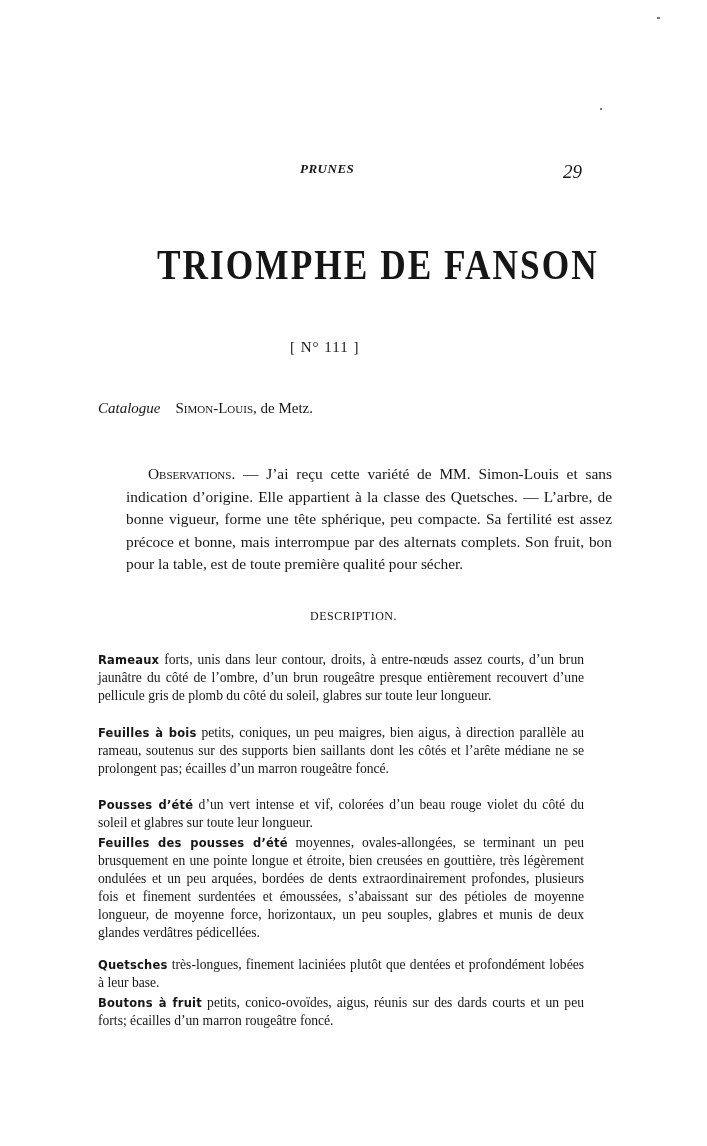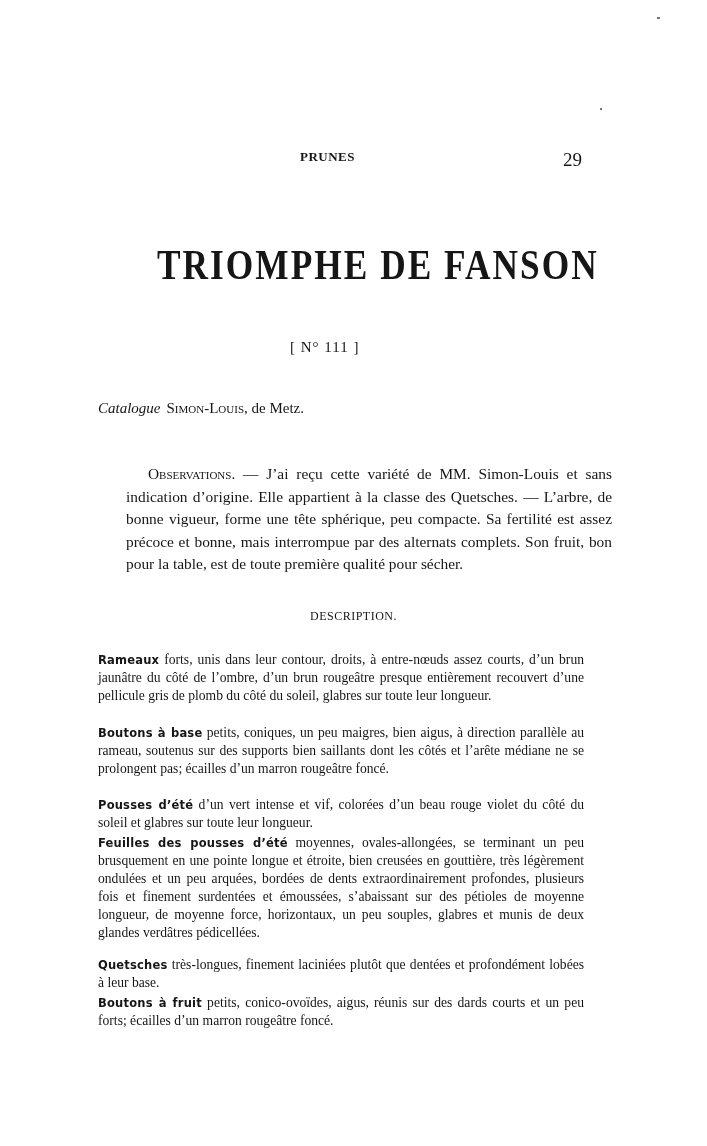--- a/index.html
+++ b/index.html
@@ -15,24 +15,25 @@
       color: #161616;
       font-family: "DejaVu Serif", "Liberation Serif", serif;
     }
     .page {
       position: absolute;
       left: 0; top: 0;
       width: 707px; height: 1146px;
     }
     .running-head {
       position: absolute;
-      top: 149px;
+      top: 161px;
       left: 0;
       width: 695px;
       height: 20px;
+      font-style: italic;
     }
     .running-title {
       position: absolute;
       left: 300px;
       top: 0;
       font-family: "Liberation Serif", serif;
       font-weight: bold;
       font-size: 13px;
       letter-spacing: 0.5px;
     }
@@ -69,21 +70,21 @@
     }
     .catalogue {
       position: absolute;
       top: 400px;
       left: 98px;
       font-family: "Liberation Serif", serif;
       font-size: 15px;
     }
     .catalogue .cat-word {
       font-style: italic;
-      margin-right: 6px;
+      margin-right: 15px;
     }
     .catalogue .sc {
       font-variant: small-caps;
       margin-top: 36px;
     }
     .body-text {
       position: absolute;
       left: 98px;
       width: 486px;
       font-family: "Liberation Serif", serif;
@@ -162,21 +163,21 @@
     <p><span class="lead">Observations.</span><span> — J’ai reçu cette variété de MM. Simon-Louis et sans indication d’origine. Elle appartient à la classe des Quetsches. — L’arbre, de bonne vigueur, forme une tête sphérique, peu compacte. Sa fertilité est assez précoce et bonne, mais interrompue par des alternats complets. Son fruit, bon pour la table, est de toute première qualité pour sécher.</span></p>
   </div>
 
   <div class="description-heading">DESCRIPTION.</div>
 
   <div class="desc" style="top:651px;">
     <p style="text-indent:0;"><span style="display:inline-block;width:0;"></span><span class="term">Rameaux</span><span> forts, unis dans leur contour, droits, à entre-nœuds assez courts, d’un brun jaunâtre du côté de l’ombre, d’un brun rougeâtre presque entièrement recouvert d’une pellicule gris de plomb du côté du soleil, glabres sur toute leur longueur.</span></p>
   </div>
 
   <div class="desc" style="top:724px;">
-    <p><span class="term">Boutons à base</span><span> petits, coniques, un peu maigres, bien aigus, à direction parallèle au rameau, soutenus sur des supports bien saillants dont les côtés et l’arête médiane ne se prolongent pas; écailles d’un marron rougeâtre foncé.</span></p>
+    <p><span class="term">Feuilles à bois</span><span> petits, coniques, un peu maigres, bien aigus, à direction parallèle au rameau, soutenus sur des supports bien saillants dont les côtés et l’arête médiane ne se prolongent pas; écailles d’un marron rougeâtre foncé.</span></p>
   </div>
 
   <div class="desc" style="top:796px;">
     <p><span class="term">Pousses d’été</span><span> d’un vert intense et vif, colorées d’un beau rouge violet du côté du soleil et glabres sur toute leur longueur.</span></p>
   </div>
 
   <div class="desc" style="top:834px;">
     <p><span class="term">Feuilles des pousses d’été</span><span> moyennes, ovales-allongées, se terminant un peu brusquement en une pointe longue et étroite, bien creusées en gouttière, très légèrement ondulées et un peu arquées, bordées de dents extraordinairement profondes, plusieurs fois et finement surdentées et émoussées, s’abaissant sur des pétioles de moyenne longueur, de moyenne force, horizontaux, un peu souples, glabres et munis de deux glandes verdâtres pédicellées.</span></p>
   </div>
 

